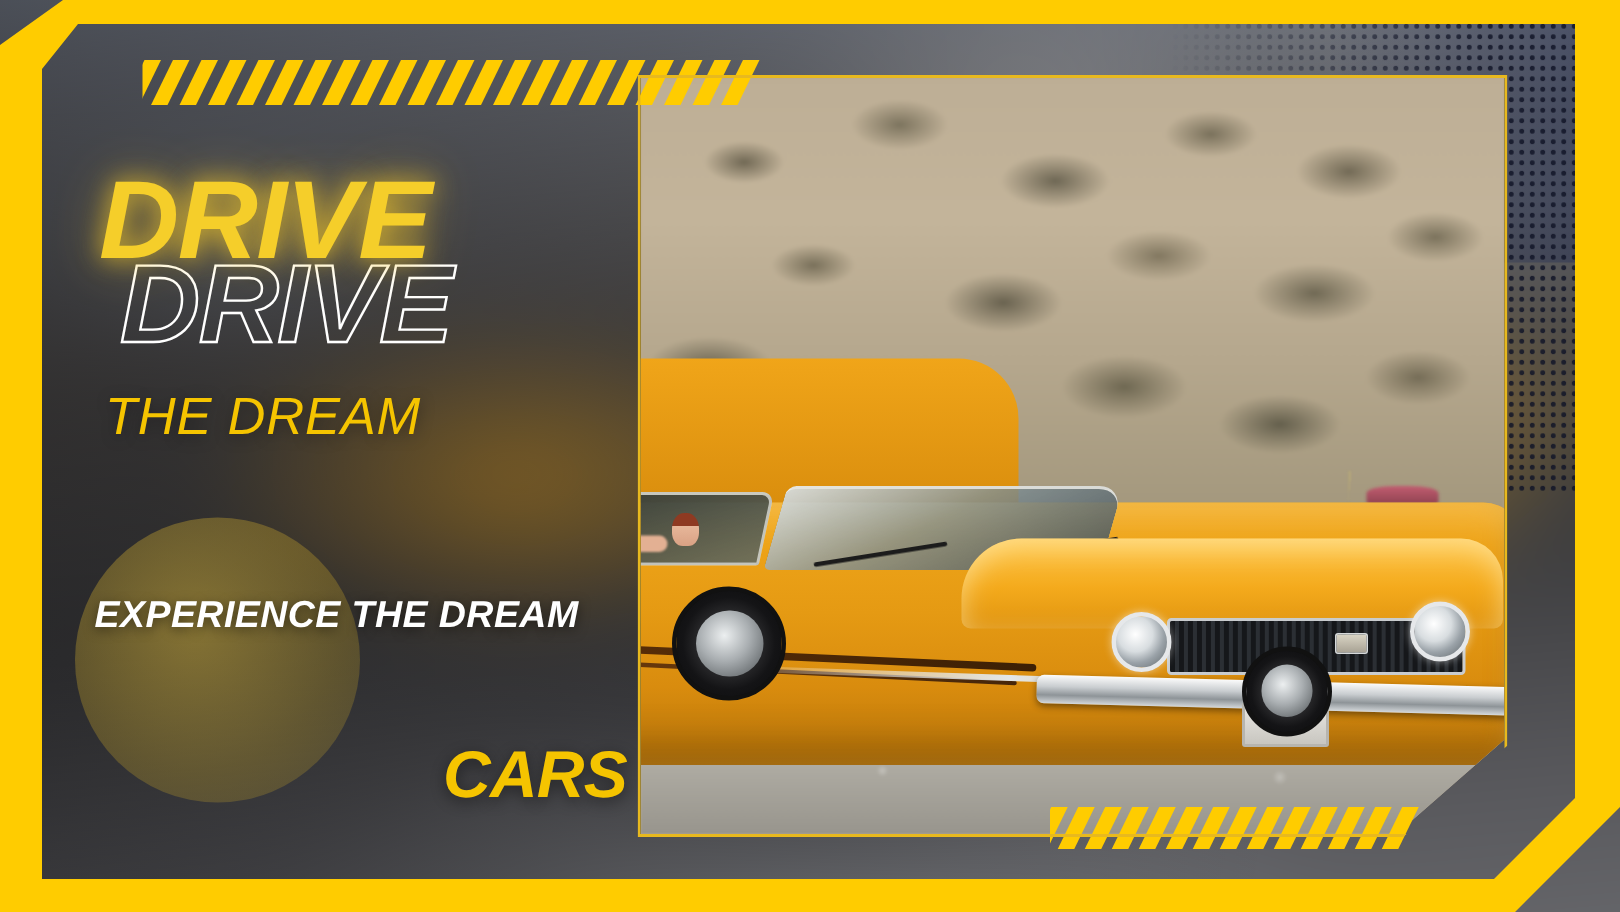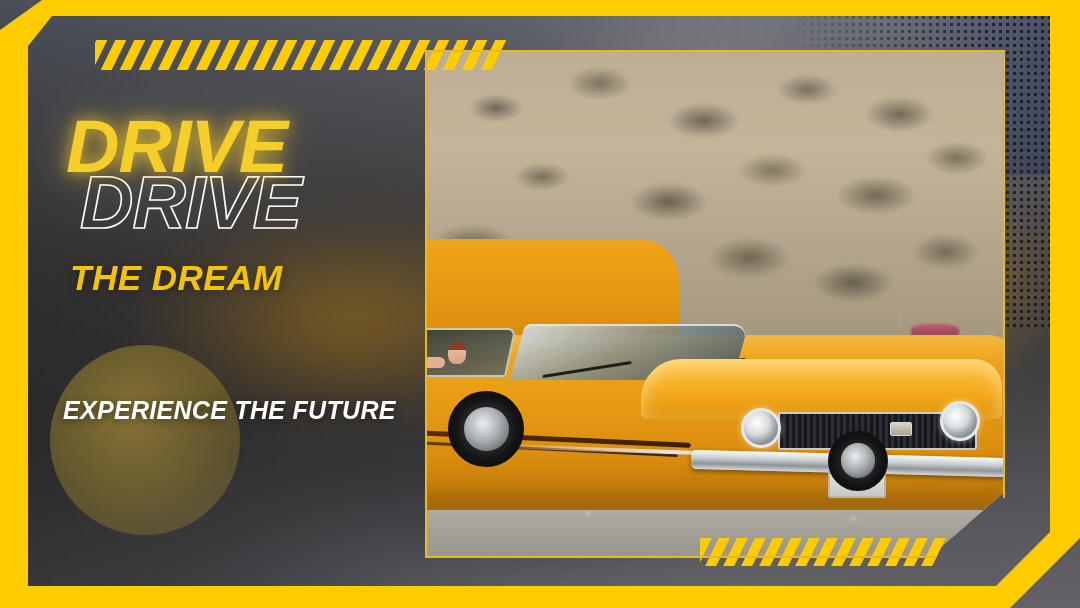--- a/index.html
+++ b/index.html
@@ -286,21 +286,21 @@
   }
   .headline.outline{
     left:14px;top:56px;
     color:transparent;
     -webkit-text-stroke:1.6px #ffffff;
     z-index:2;
   }
 
   .subhead{
     position:absolute;left:70px;top:258px;
-    font-size:35px;font-weight:bold;font-style:italic;
+    font-size:35px;font-weight:normal;font-style:italic;
     color:#F5C400;letter-spacing:.5px;white-space:nowrap;
     text-shadow:0 2px 10px rgba(0,0,0,.35);
   }
 
   .kicker{
     position:absolute;left:63px;top:396px;
     font-size:25px;font-weight:bold;font-style:italic;
     color:#ffffff;letter-spacing:.3px;white-space:nowrap;
     text-shadow:0 2px 8px rgba(0,0,0,.5);
   }
@@ -423,15 +423,16 @@
          M28 46 L28 586 H996 L1050 532 V16 H52 Z"></path>
   </svg>
 
   <div class="headline-wrap">
     <div class="headline outline">DRIVE</div>
     <div class="headline fill">DRIVE</div>
   </div>
 
   <div class="subhead">THE DREAM</div>
 
-  <div class="kicker">EXPERIENCE THE FUTURE</div>
+  <div class="kicker">EXPERIENCE THE DREAM</div>
+  <div class="big2">CARS</div>
 
 </div>
 
 </body></html>

